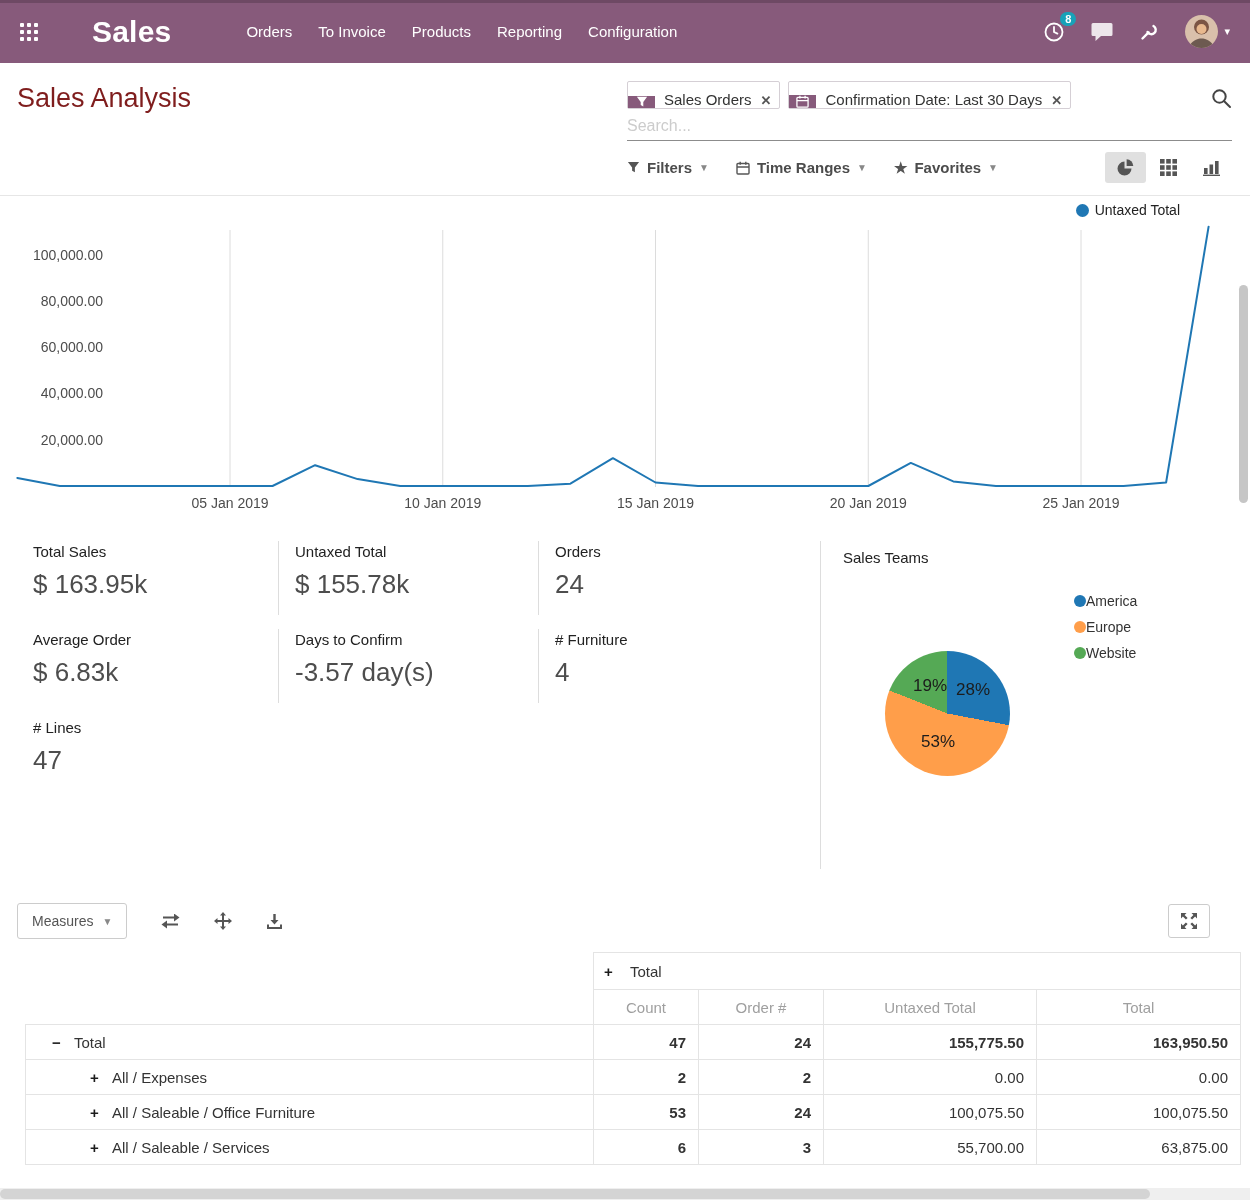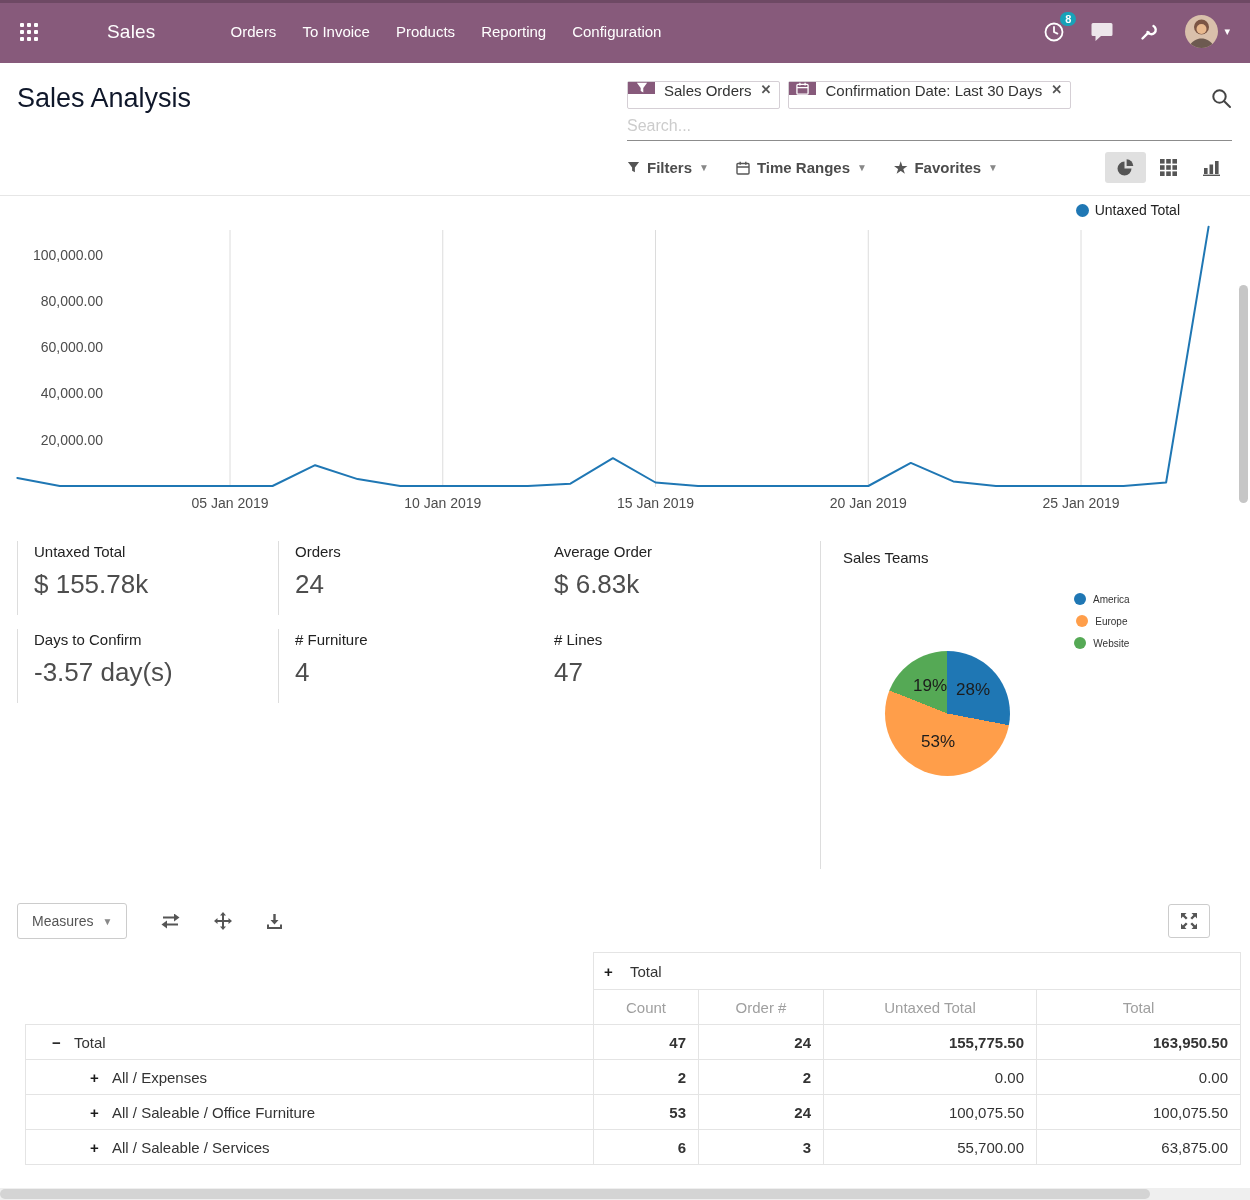--- a/index.html
+++ b/index.html
@@ -5,36 +5,36 @@
   html,body{margin:0;padding:0;}
   body{
     width:1250px;height:1200px;position:relative;overflow:hidden;
     background:#fff;font-family:"Liberation Sans",sans-serif;color:#333;
   }
   
   .navbar{position:absolute;top:0;left:0;right:0;height:63px;background:var(--accent,#875A7B);
     display:flex;align-items:center;color:#fff;box-shadow:inset 0 3px 0 rgba(0,0,0,.18);}
   .apps-icon{margin-left:20px;display:grid;grid-template-columns:repeat(3,4px);grid-gap:3px;cursor:pointer;}
   .apps-icon i{width:4px;height:4px;background:#fff;border-radius:1px;display:block;}
-  .brand{font-size:19px;font-weight:400;margin-left:69px;letter-spacing:.2px;}
+  .brand{font-size:30px;font-weight:700;margin-left:54px;letter-spacing:.2px;}
   .nav-menus{display:flex;margin-left:62px;font-size:15px;}
   .nav-menus .menu{padding:10px 13px;cursor:pointer;border-radius:2px;}
   .nav-right{margin-left:auto;display:flex;align-items:center;gap:26px;margin-right:20px;}
   .systray-item{position:relative;display:flex;align-items:center;cursor:pointer;}
   .badge{position:absolute;top:-9px;right:-11px;background:var(--badge,#17a2b8);color:#fff;
     font-size:11px;font-weight:700;line-height:14px;padding:0 5px;border-radius:7px;}
   .avatar{width:33px;height:33px;border-radius:50%;overflow:hidden;display:block;}
   .nav-caret{font-size:11px;margin-left:6px;}
 
   
   .header{position:absolute;top:63px;left:0;right:0;height:132px;border-bottom:1px solid #e6e6e6;background:#fff;}
-  .page-title{position:absolute;left:17px;top:20px;font-size:27px;color:#0f172a;font-weight:400;}
+  .page-title{position:absolute;left:17px;top:20px;font-size:27px;color:#7f1d1d;font-weight:400;}
   .search-area{position:absolute;left:627px;top:18px;width:605px;border-bottom:1px solid #8c8c8c;padding-bottom:3px;}
   .facets{display:flex;gap:8px;flex-wrap:wrap;}
-  .facet{display:inline-flex;align-items:flex-start;border:1px solid #d5cfd5;border-radius:2px;height:26px;
+  .facet{display:inline-flex;align-items:flex-end;border:1px solid #d5cfd5;border-radius:2px;height:26px;
     font-size:15px;color:#333;background:#fff;}
   .facet-icon{width:27px;background:var(--accent,#875A7B);display:flex;align-items:center;justify-content:center;}
   .facet-label{padding:0 9px;display:flex;align-items:center;white-space:nowrap;}
   .facet-x{padding:0 8px 0 0;display:flex;align-items:center;color:#555;font-size:13px;font-weight:700;cursor:pointer;}
   .search-input{margin-top:6px;width:100%;border:0;outline:0;font-size:16px;height:22px;color:#333;padding:0;background:transparent;}
   .search-input::placeholder{color:#ccc;}
   .magnifier-btn{position:absolute;right:18px;top:25px;cursor:pointer;}
 
   .controls-row{position:absolute;left:627px;top:89px;right:18px;display:flex;align-items:center;}
   .control{display:flex;align-items:center;gap:7px;margin-right:27px;color:#4c4c4c;font-size:15px;font-weight:600;cursor:pointer;}
@@ -53,21 +53,21 @@
     grid-template-columns:261px 260px 282px;grid-auto-rows:74px;grid-row-gap:14px;}
   .kpi{padding-left:16px;cursor:pointer;}
   .kpi.bordered{border-left:1px solid #ddd;}
   .kpi-label{font-size:15px;color:#222;padding-top:2px;}
   .kpi-value{font-size:26px;color:#4d4d4d;margin-top:9px;}
 
   
   .teams-panel{position:absolute;left:820px;top:541px;width:412px;height:328px;border-left:1px solid #ddd;}
   .teams-title{margin:8px 0 0 22px;font-size:15px;color:#222;}
   .teams-legend{position:absolute;left:253px;top:52px;display:flex;flex-direction:column;gap:10px;}
-  .legend-item{display:flex;align-items:center;gap:7px;font-size:10px;color:#333;justify-content:center;}
+  .legend-item{display:flex;align-items:center;font-size:14px;color:#333;}
   .legend-dot{width:12px;height:12px;border-radius:50%;background:#999;}
   .pie{position:absolute;left:64px;top:110px;width:125px;height:125px;border-radius:50%;}
   .pie-label{position:absolute;font-size:17px;color:#1c1c1c;}
   .pie-label.l0{left:135px;top:139px;}   
   .pie-label.l1{left:100px;top:191px;}   
   .pie-label.l2{left:92px; top:135px;}   
 
   
   .pivot-controls{position:absolute;top:903px;left:17px;right:40px;height:36px;display:flex;align-items:center;}
   .measures-btn{border:1px solid #ccc;background:#fff;color:#555;font-size:14px;padding:9px 14px;border-radius:3px;
@@ -262,20 +262,24 @@
       <text x="103" y="63.50000000000003" text-anchor="end" fill="#4c4c4c" font-size="14">100,000.00</text>
       <polyline points="17.3,281.9 59.8,290.0 102.3,290.0 144.9,290.0 187.4,290.0 230.0,290.0 272.5,290.0 315.1,269.2 357.6,283.1 400.2,290.0 442.8,290.0 485.3,290.0 527.8,290.0 570.4,287.7 612.9,262.2 655.5,286.5 698.0,290.0 740.6,290.0 783.1,290.0 825.7,290.0 868.3,290.0 910.8,266.9 953.3,285.4 995.9,290.0 1038.4,290.0 1081.0,290.0 1123.5,290.0 1166.1,286.5 1208.6,30.7" fill="none" stroke="#1f77b4" stroke-width="2" stroke-linejoin="round" stroke-linecap="round"></polyline>
     </svg>
   <div class="chart-legend">
     <span class="dot"></span>
     <span>Untaxed Total</span>
   </div>
 </div>
 
 <div class="kpi-grid">
+  <div class="kpi">
+    <div class="kpi-label">Total Sales</div>
+    <div class="kpi-value">$ 163.95k</div>
+  </div>
   <div class="kpi bordered">
     <div class="kpi-label">Untaxed Total</div>
     <div class="kpi-value">$ 155.78k</div>
   </div>
   <div class="kpi bordered">
     <div class="kpi-label">Orders</div>
     <div class="kpi-value">24</div>
   </div>
   <div class="kpi">
     <div class="kpi-label">Average Order</div>

